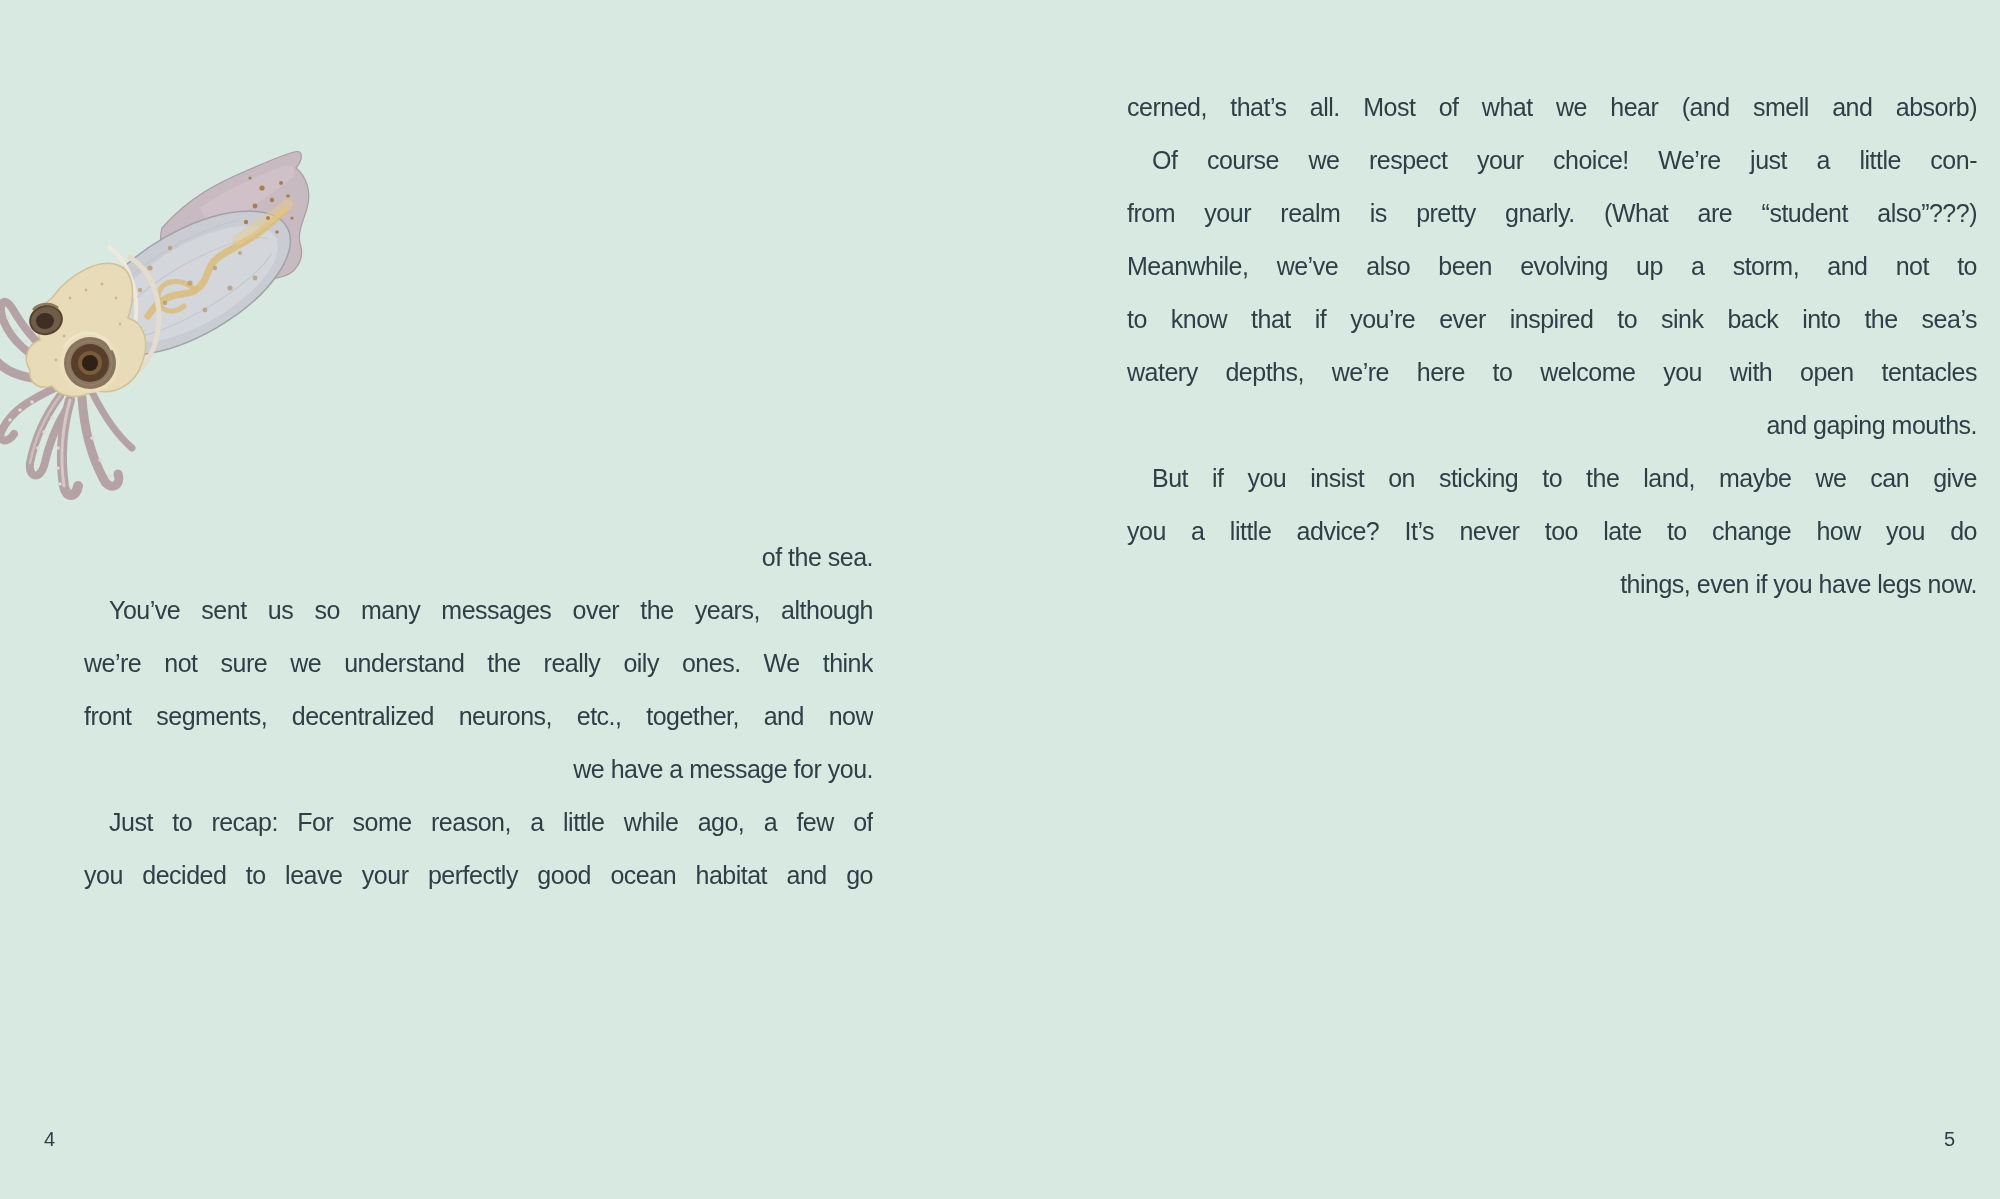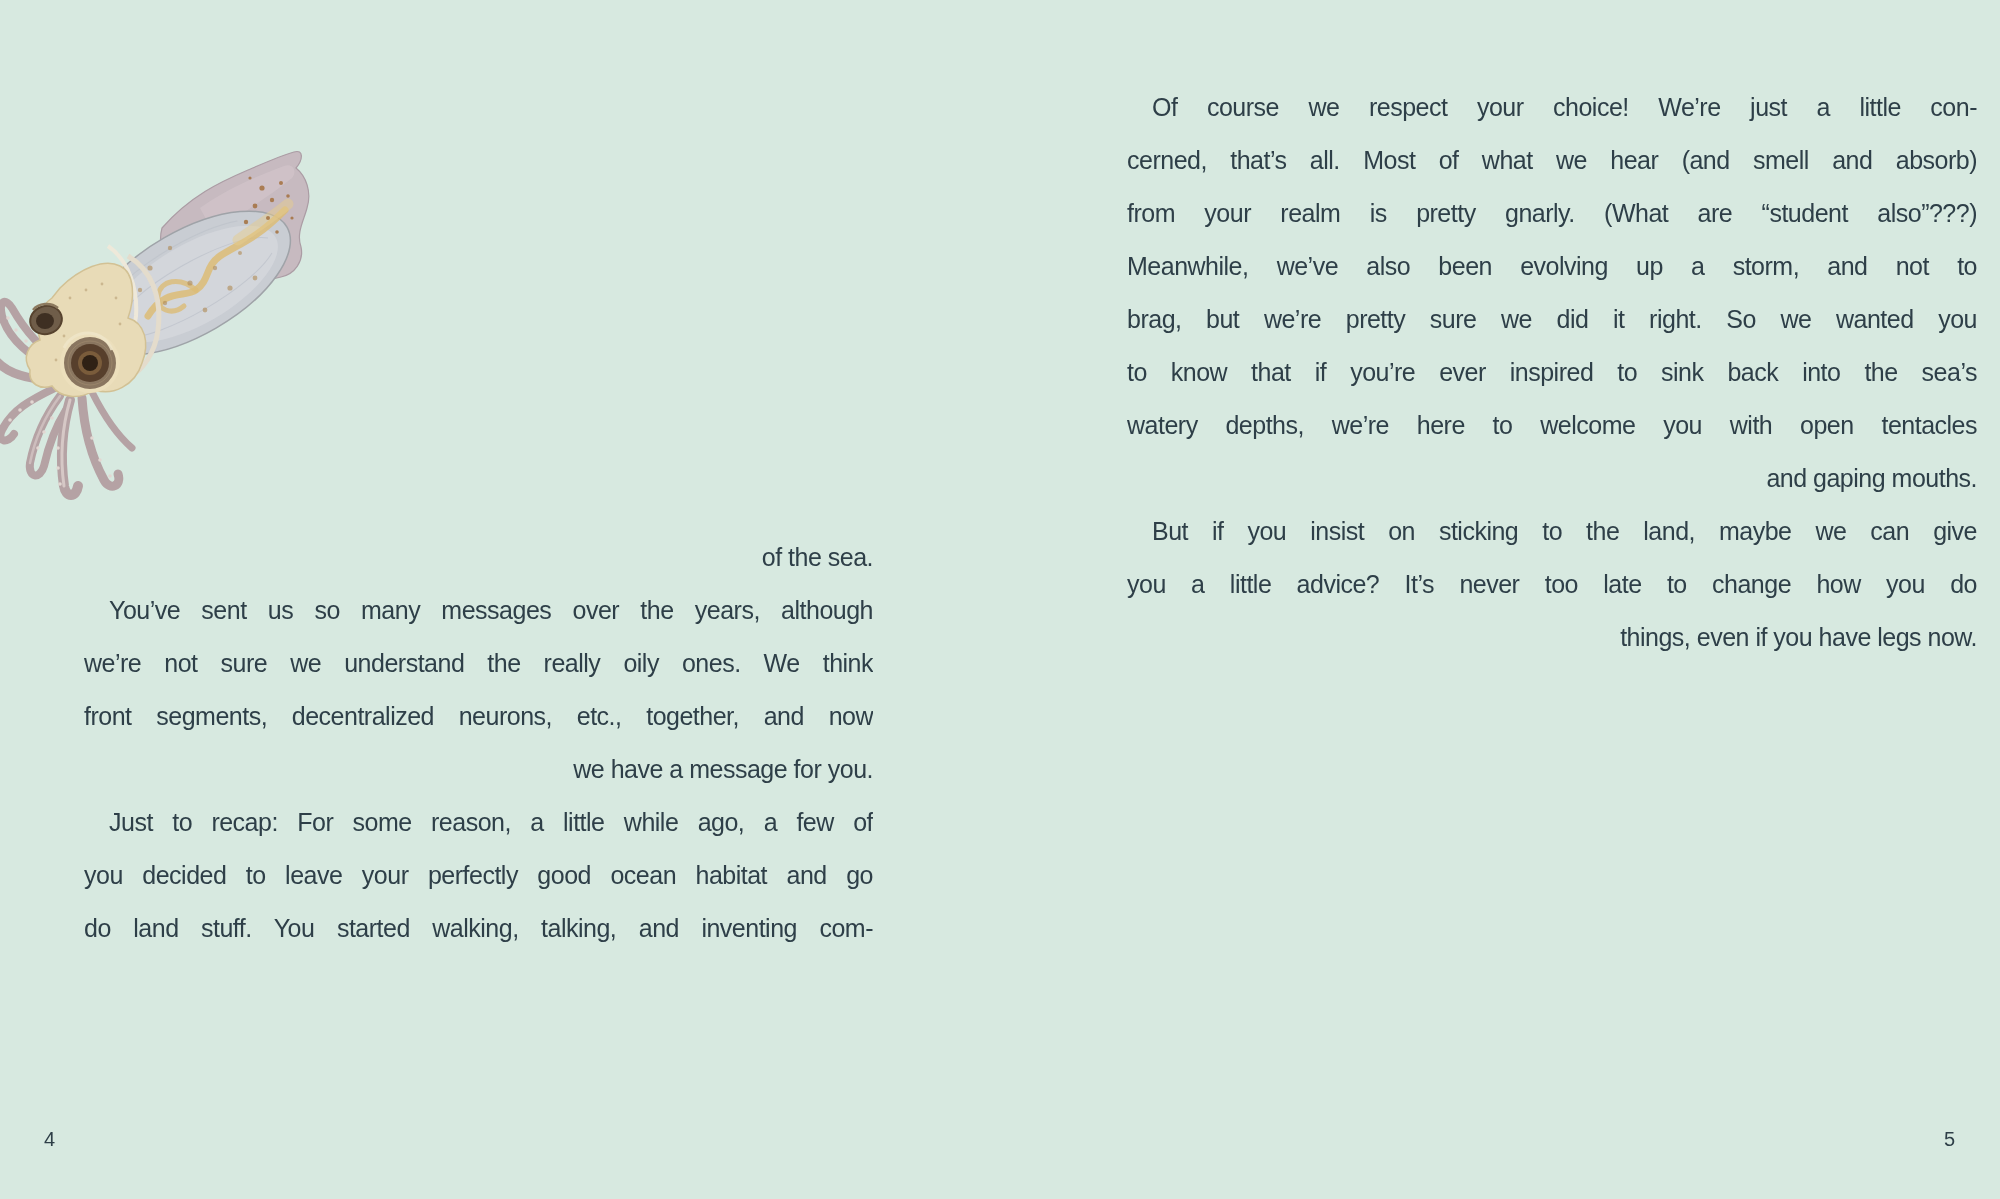--- a/index.html
+++ b/index.html
@@ -153,29 +153,27 @@
   </svg>
 
   <div class="col left">
       <div class="line l"><span class="seg-r">of the sea.</span></div>
       <div class="line j ind"><span class="seg-r">You’ve sent us so many messages over the years, although</span></div>
       <div class="line j"><span class="seg-r">we’re not sure we understand the really oily ones. We think</span></div>
       <div class="line j"><span class="seg-r">front segments, decentralized neurons, etc., together, and now</span></div>
       <div class="line l"><span class="seg-r">we have a message for </span><span class="seg-it">you</span><span class="seg-r">.</span></div>
       <div class="line j ind"><span class="seg-r">Just to recap: For some reason, a little while ago, a few of</span></div>
       <div class="line j"><span class="seg-r">you decided to leave your perfectly good ocean habitat and go</span></div>
-      <div class="line j"><span class="seg-r">do land stuff. You started walking, talking, and inventing com-</span></div>
     </div>
 
   <div class="col right">
+      <div class="line j"><span class="seg-r">cerned, that’s all. Most of what we hear (and smell and absorb)</span></div>
       <div class="line j ind"><span class="seg-r">Of course we respect your choice! We’re just a little con-</span></div>
-      <div class="line j"><span class="seg-r">cerned, that’s all. Most of what we hear (and smell and absorb)</span></div>
       <div class="line j"><span class="seg-r">from your realm is pretty gnarly. (What are “student also”???)</span></div>
       <div class="line j"><span class="seg-r">Meanwhile, we’ve also been evolving up a storm, and not to</span></div>
-      <div class="line j"><span class="seg-r">brag, but we’re pretty sure we did it right. So we wanted you</span></div>
       <div class="line j"><span class="seg-r">to know that if you’re ever inspired to sink back into the sea’s</span></div>
       <div class="line j"><span class="seg-r">watery depths, we’re here to welcome you with open tentacles</span></div>
       <div class="line l"><span class="seg-r">and gaping mouths.</span></div>
       <div class="line j ind"><span class="seg-r">But if you insist on sticking to the land, maybe we can give</span></div>
       <div class="line j"><span class="seg-r">you a little advice? It’s never too late to change how you do</span></div>
       <div class="line l"><span class="seg-r">things, even if you have legs now.</span></div>
     </div>
 
   <div class="pagenum pn-left">4</div>
   <div class="pagenum pn-right">5</div>

